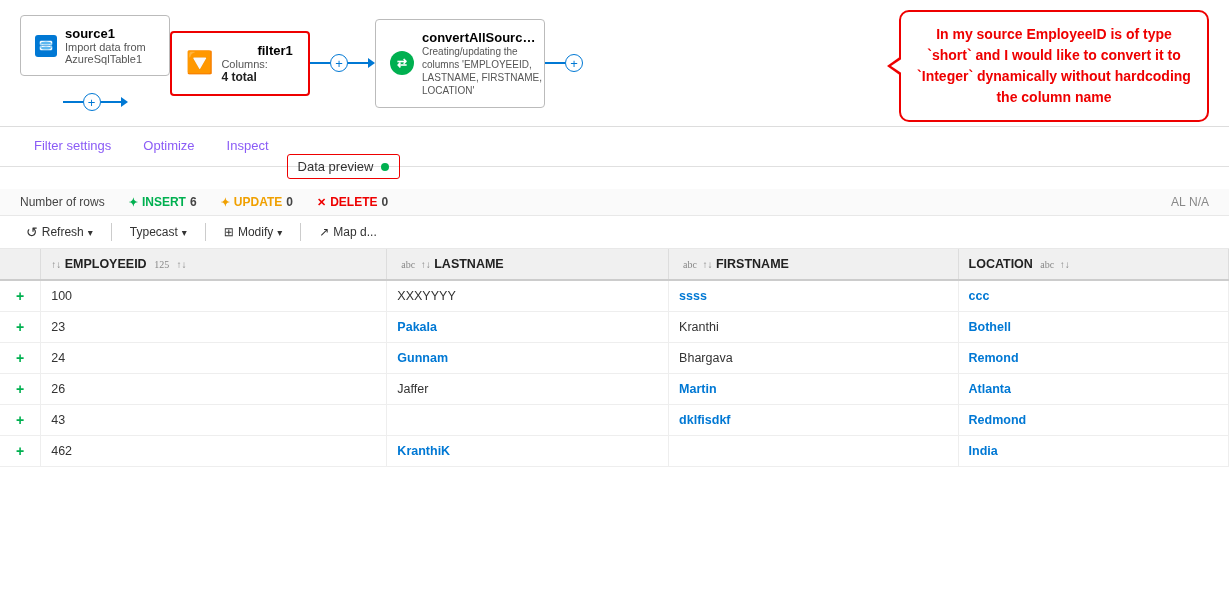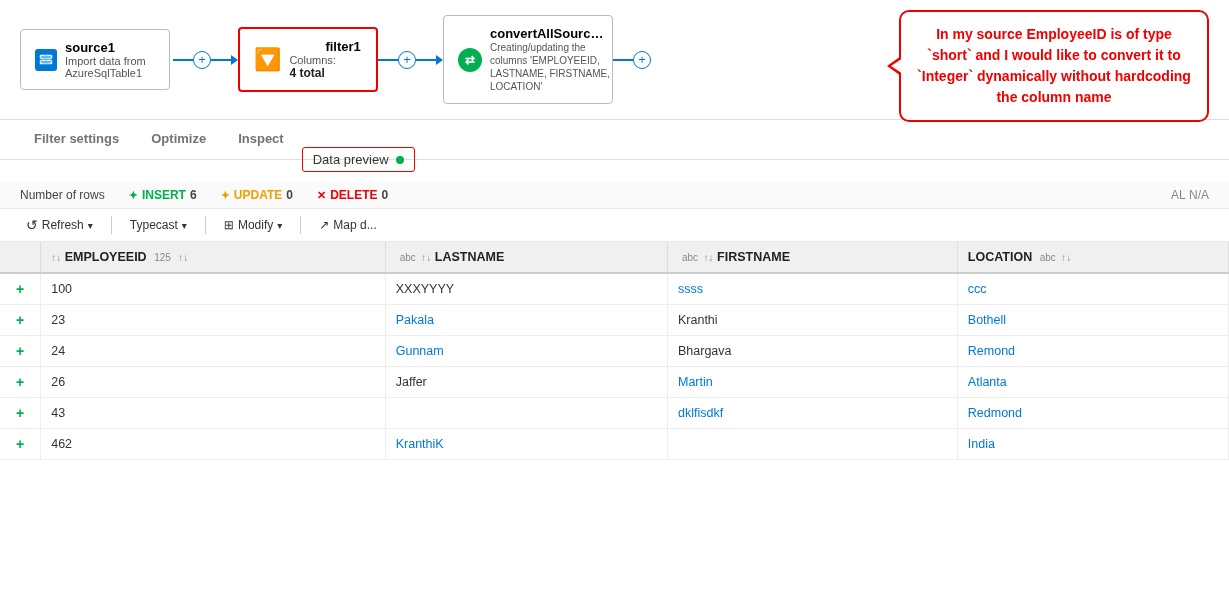--- a/index.html
+++ b/index.html
@@ -11,24 +11,23 @@
       padding: 0 20px;
       border-bottom: 1px solid #e0e0e0;
       height: 40px;
       gap: 4px;
     }
 
     .tab-item {
       padding: 8px 14px;
       cursor: pointer;
       font-size: 13px;
-      color: #737373;
+      color: #8b5cf6;
       border-bottom: 2px solid transparent;
       white-space: nowrap;
-      font-weight: bold;
     }
 
     .tab-item.active-tab {
       border-bottom: 2px solid #0078d4;
       color: #0078d4;
       font-weight: 500;
     }
 
     .tab-item.tab-outlined {
       border: 1.5px solid #e00;
@@ -115,38 +114,39 @@
       color: #222;
       border-right: 1px solid #ddd;
       white-space: nowrap;
     }
 
     .data-table th .col-type {
       font-size: 10px;
       color: #888;
       font-weight: 400;
       margin-left: 4px;
+      font-family: Liberation Serif, serif;
     }
 
     .data-table td {
       padding: 7px 10px;
       border-bottom: 1px solid #eee;
       border-right: 1px solid #eee;
       color: #333;
     }
 
     .row-action {
       color: #00b050;
       font-size: 14px;
       font-weight: 700;
       cursor: pointer;
       padding: 0 6px;
     }
 
-    .col-link { color: #0078d4; }
+    .col-link { color: #0078d4; font-weight: bold; }
 
     .table-container {
       overflow-y: auto;
       max-height: 290px;
     }
 
     
     .callout-bubble {
       position: absolute;
       right: 20px;
@@ -248,21 +248,21 @@
       cursor: pointer;
       background: #fff;
     }
   </style>
 </head>
 <body>
 
 <div style="position:relative; border-bottom: 1px solid #ddd;">
   <div class="pipeline-wrapper">
 
-    <div style="display:flex; align-items:center; gap:3px;">
+    <div style="display:flex; align-items:center; gap:17px;flex-direction:column;">
       <div style="display:flex; flex-direction:column; align-items:center;">
         <div class="node-card" style="display:flex; align-items:center; gap:8px; padding:10px 14px; min-width:150px;">
           <div style="display:flex; flex-direction:column; align-items:center; gap:2px;">
             <div class="db-icon">
               <svg width="14" height="14" viewBox="0 0 14 14" fill="none">
                 <rect x="1" y="2" width="12" height="4" rx="1" fill="#fff" stroke="#fff" stroke-width="0.5"></rect>
                 <rect x="1" y="7" width="12" height="4" rx="1" fill="#fff" stroke="#fff" stroke-width="0.5"></rect>
                 <ellipse cx="7" cy="4" rx="5" ry="1.5" fill="#5db8f0"></ellipse>
                 <ellipse cx="7" cy="9" rx="5" ry="1.5" fill="#5db8f0"></ellipse>
                 <line x1="2" y1="4" x2="2" y2="9" stroke="#5db8f0" stroke-width="1"></line>

